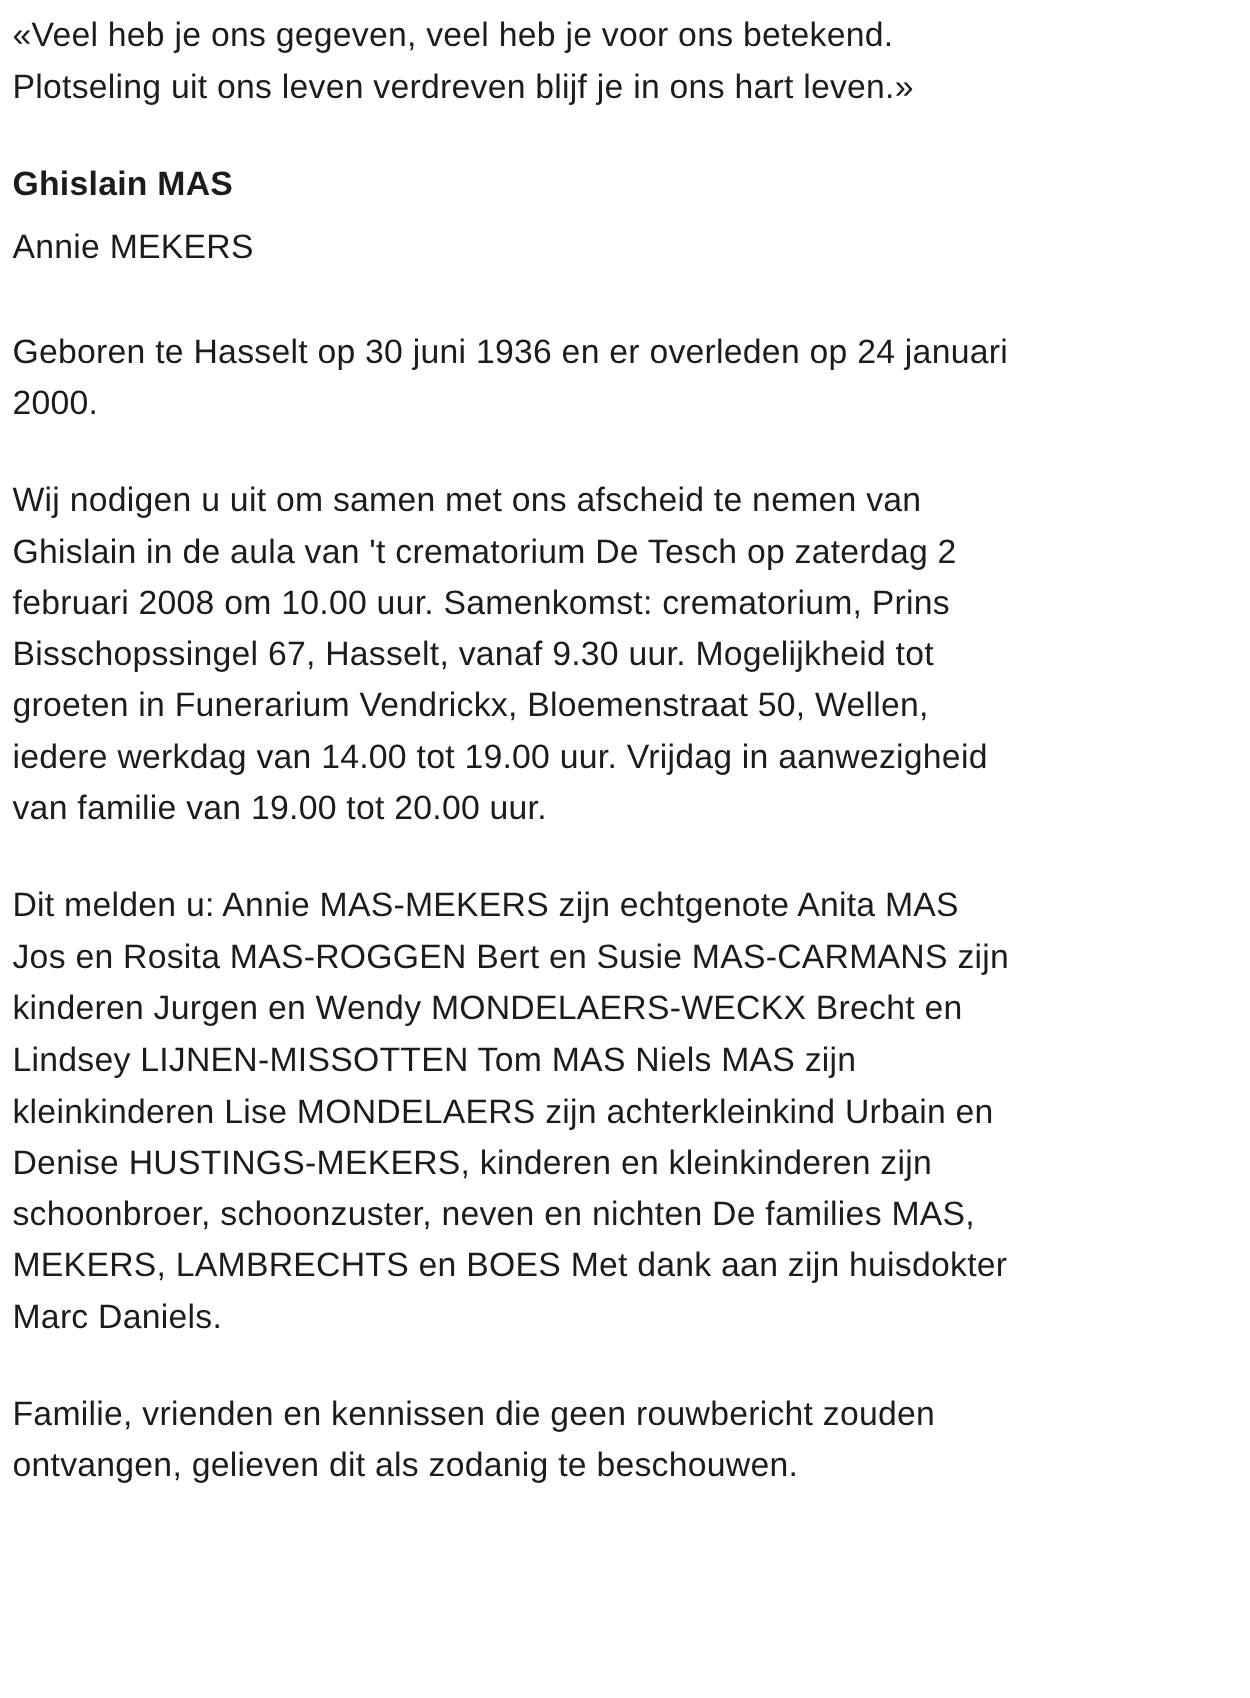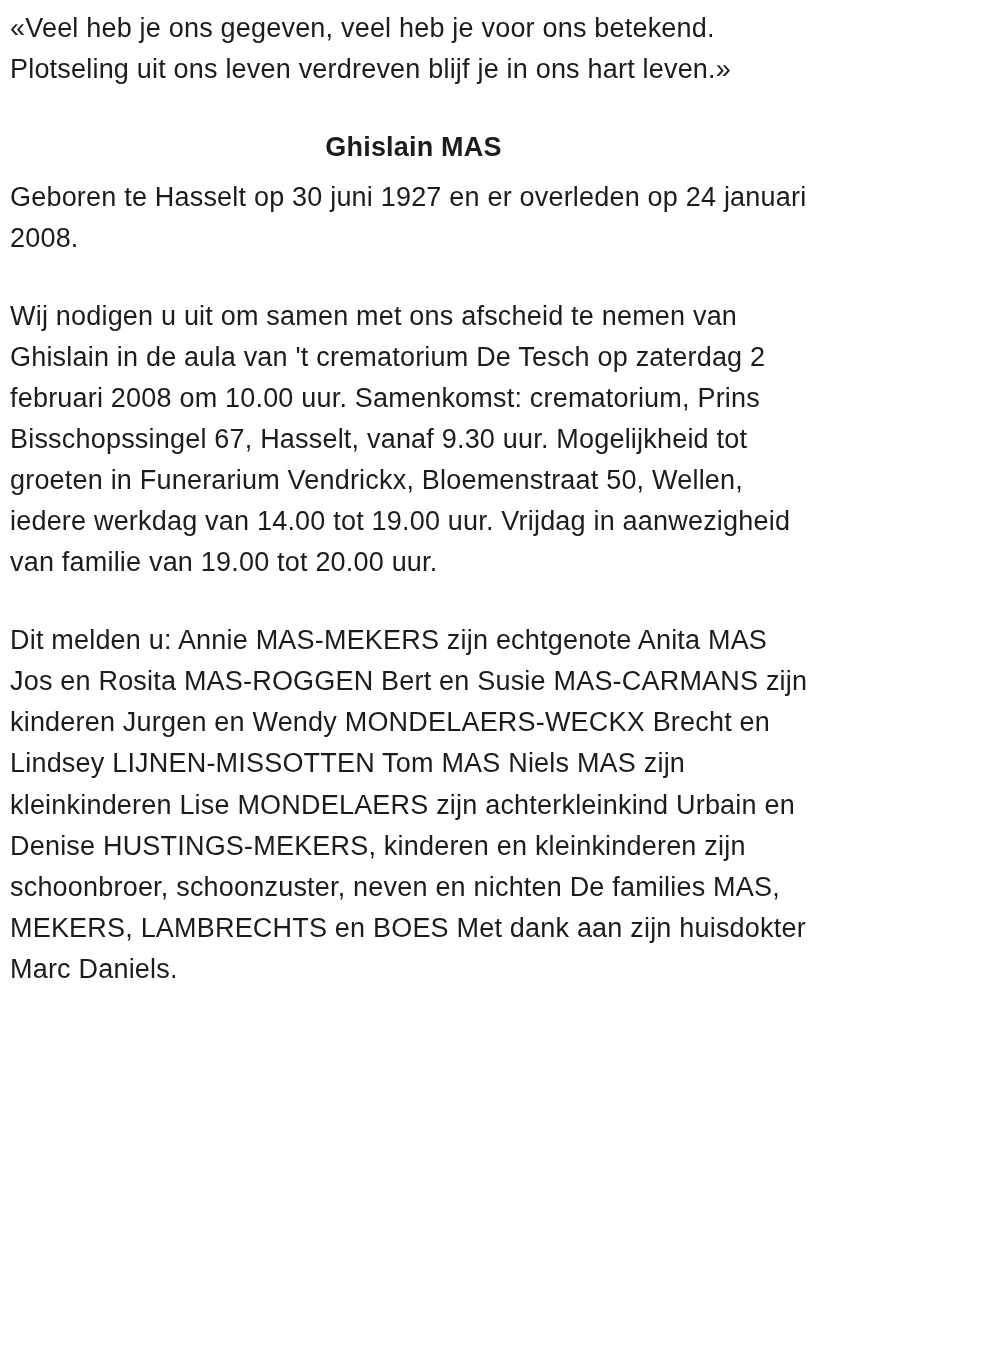--- a/index.html
+++ b/index.html
@@ -24,42 +24,43 @@
     font-weight: 400;
   }
   .p {
     margin: 0 0 37px 0;
   }
   .p.tight {
     margin: 0 0 9px 0;
   }
   .p.name {
     font-weight: 700;
-    text-align: center;
   }
   .p.after-names {
     margin: 0 0 43px 0;
   }
   .p.last {
     margin: 0;
   }
 </style>
 </head>
 <body>
 
 <div class="doc">
 
   <p class="p">«Veel heb je ons gegeven, veel heb je voor ons betekend. Plotseling uit ons leven verdreven blijf je in ons hart leven.»</p>
 
   <p class="p tight name">Ghislain MAS</p>
 
 
+  <p class="p after-names">Annie MEKERS</p>
 
 
-  <p class="p">Geboren te Hasselt op 30 juni 1927 en er overleden op 24 januari 2008.</p>
+  <p class="p">Geboren te Hasselt op 30 juni 1936 en er overleden op 24 januari 2000.</p>
 
   <p class="p">Wij nodigen u uit om samen met ons afscheid te nemen van Ghislain in de aula van 't crematorium De Tesch op zaterdag 2 februari 2008 om 10.00 uur. Samenkomst: crematorium, Prins Bisschopssingel 67, Hasselt, vanaf 9.30 uur. Mogelijkheid tot groeten in Funerarium Vendrickx, Bloemenstraat 50, Wellen, iedere werkdag van 14.00 tot 19.00 uur. Vrijdag in aanwezigheid van familie van 19.00 tot 20.00 uur.</p>
 
   <p class="p">Dit melden u: Annie MAS-MEKERS zijn echtgenote Anita MAS Jos en Rosita MAS-ROGGEN Bert en Susie MAS-CARMANS zijn kinderen Jurgen en Wendy MONDELAERS-WECKX Brecht en Lindsey LIJNEN-MISSOTTEN Tom MAS Niels MAS zijn kleinkinderen Lise MONDELAERS zijn achterkleinkind Urbain en Denise HUSTINGS-MEKERS, kinderen en kleinkinderen zijn schoonbroer, schoonzuster, neven en nichten De families MAS, MEKERS, LAMBRECHTS en BOES Met dank aan zijn huisdokter Marc Daniels.</p>
 
 
+  <p class="p last">Familie, vrienden en kennissen die geen rouwbericht zouden ontvangen, gelieven dit als zodanig te beschouwen.</p>
 
 </div>
 
 </body></html>

